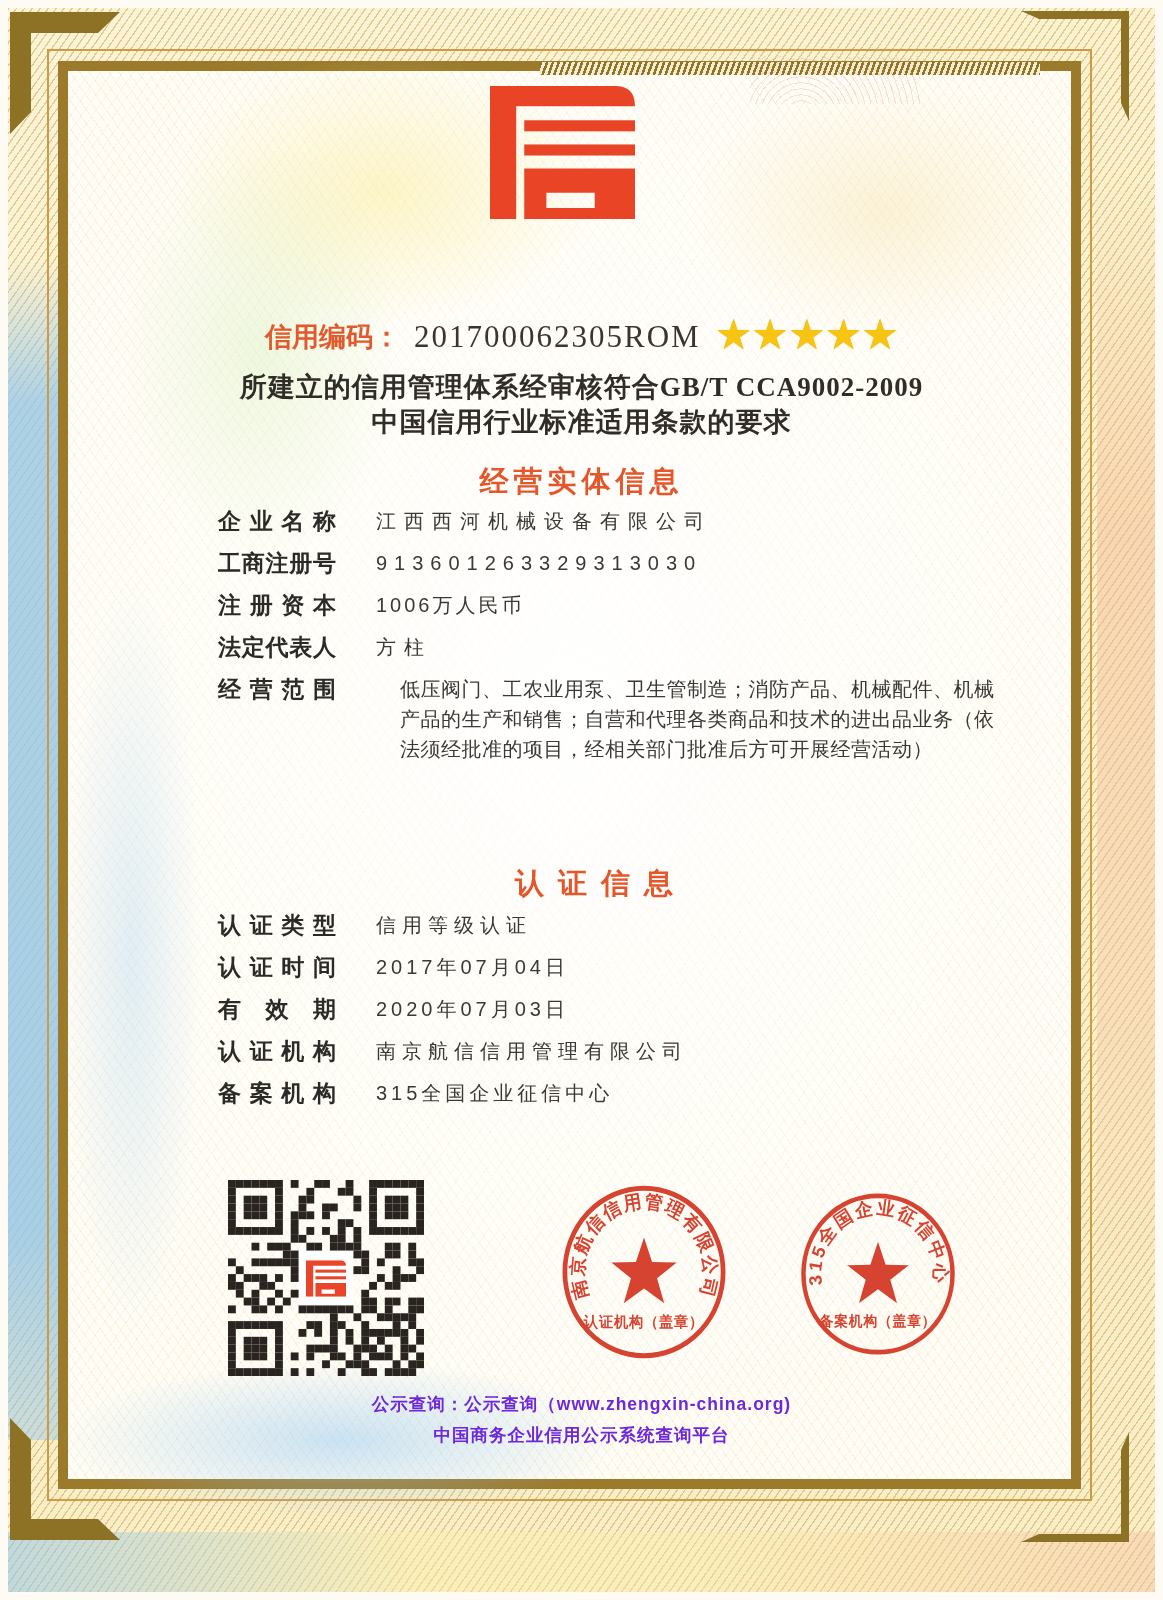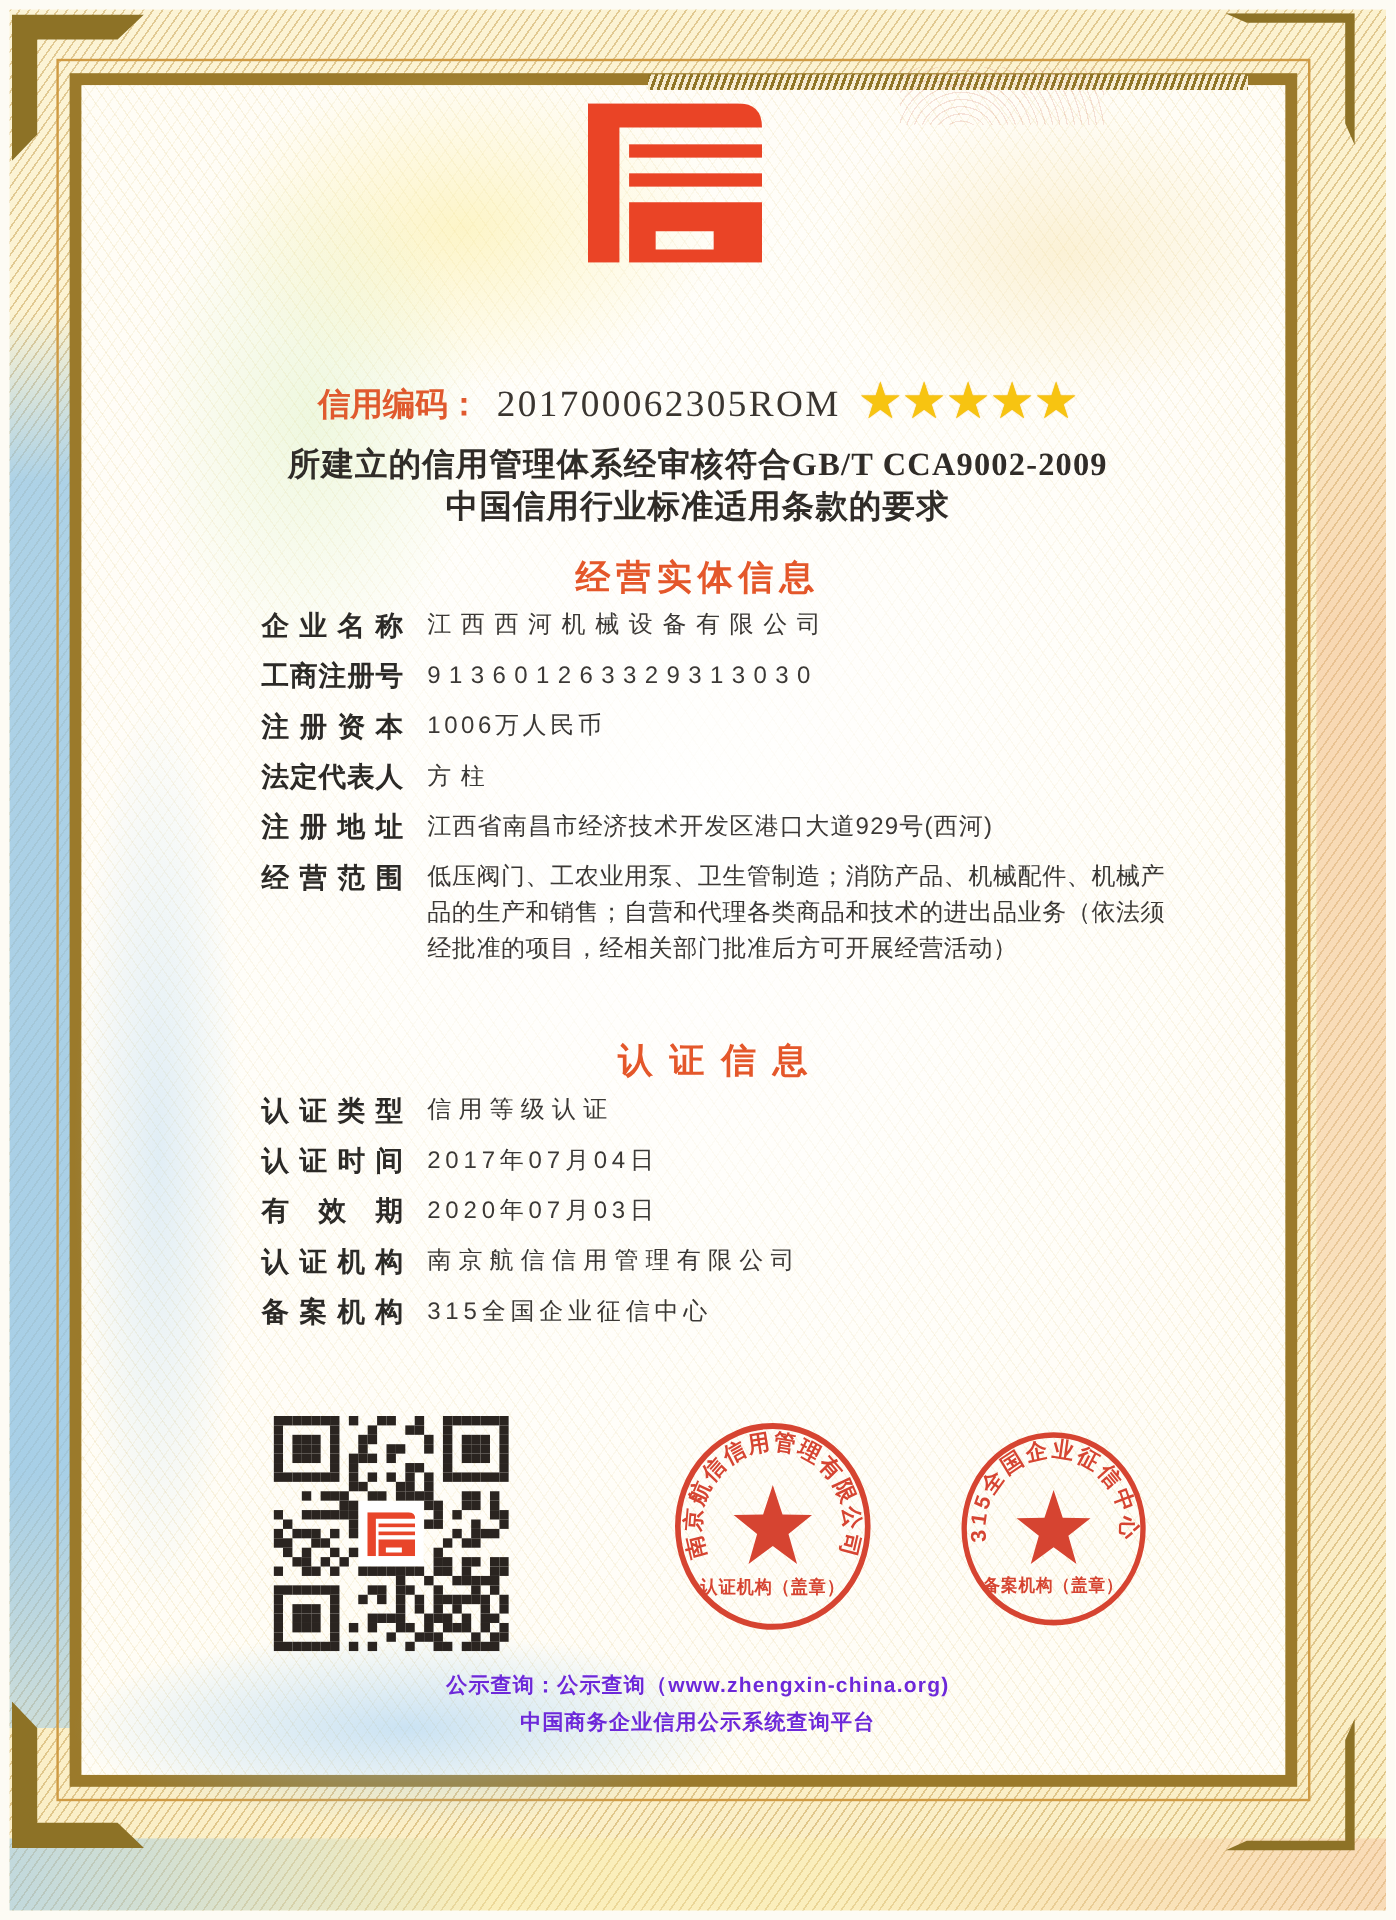--- a/index.html
+++ b/index.html
@@ -58,29 +58,29 @@
     font-family:"Liberation Serif","DejaVu Serif",serif;font-weight:700;font-size:27px;color:#302c28;line-height:35px;letter-spacing:1px;}
 
   
   .sec-title{position:absolute;left:0;right:0;text-align:center;font-weight:700;font-size:29px;color:#e4572a;}
   .sec-entity{top:462px;letter-spacing:5px;}
   .sec-cert{top:864px;letter-spacing:14px;margin-left:39px;}
   .rows{position:absolute;left:218px;width:790px;}
   .rows-entity{top:506px;}
   .rows-cert{top:910px;}
   .row{display:flex;margin-bottom:12px;}
-  .flabel{width:118px;margin-right:20px;flex:none;font-weight:700;font-size:23px;color:#2c2a27;line-height:30px;
+  .flabel{width:118px;margin-right:40px;flex:none;font-weight:700;font-size:23px;color:#2c2a27;line-height:30px;
     text-align:justify;text-align-last:justify;}
   .fvalue{font-size:20px;color:#3b3835;line-height:30px;letter-spacing:1px;}
   .v-sp8{letter-spacing:8px;}
   .v-sp7{letter-spacing:7px;}
   .v-sp6{letter-spacing:6px;}
   .v-sp4{letter-spacing:4px;}
   .v-sp3{letter-spacing:3px;}
-  .v-scope{width:625px;letter-spacing:.5px;word-break:break-all;}
+  .v-scope{width:625px;letter-spacing:.5px;word-break:break-all;margin-left:24px;}
 
   
   .qr{position:absolute;left:228px;top:1180px;width:196px;height:196px;}
   .qr-logo{position:absolute;left:71px;top:71px;width:54px;height:54px;background:#fff;display:flex;align-items:center;justify-content:center;}
   .qr-logo svg{color:#e8452a;}
   .seal{position:absolute;}
   .seal1{left:558px;top:1181px;}
   .seal2{left:797px;top:1189px;}
   .seal text{font-family:"Liberation Sans","DejaVu Sans",sans-serif;font-weight:700;fill:#d64431;}
 
@@ -156,24 +156,20 @@
       <div class="flabel">工商注册号</div>
       <div class="fvalue v-sp7">913601263329313030</div>
     </div>
     <div class="row">
       <div class="flabel">注册资本</div>
       <div class="fvalue v-sp3">1006万人民币</div>
     </div>
     <div class="row">
       <div class="flabel">法定代表人</div>
       <div class="fvalue v-sp8">方柱</div>
-    </div>
-    <div class="row">
-      <div class="flabel">注册地址</div>
-      <div class="fvalue">江西省南昌市经济技术开发区港口大道929号(西河)</div>
     </div>
     <div class="row">
       <div class="flabel">经营范围</div>
       <div class="fvalue v-scope">低压阀门、工农业用泵、卫生管制造；消防产品、机械配件、机械产品的生产和销售；自营和代理各类商品和技术的进出品业务（依法须经批准的项目，经相关部门批准后方可开展经营活动）</div>
     </div>
   </div>
 
   <div class="sec-title sec-cert">认证信息</div>
   <div class="rows rows-cert">
     <div class="row">

